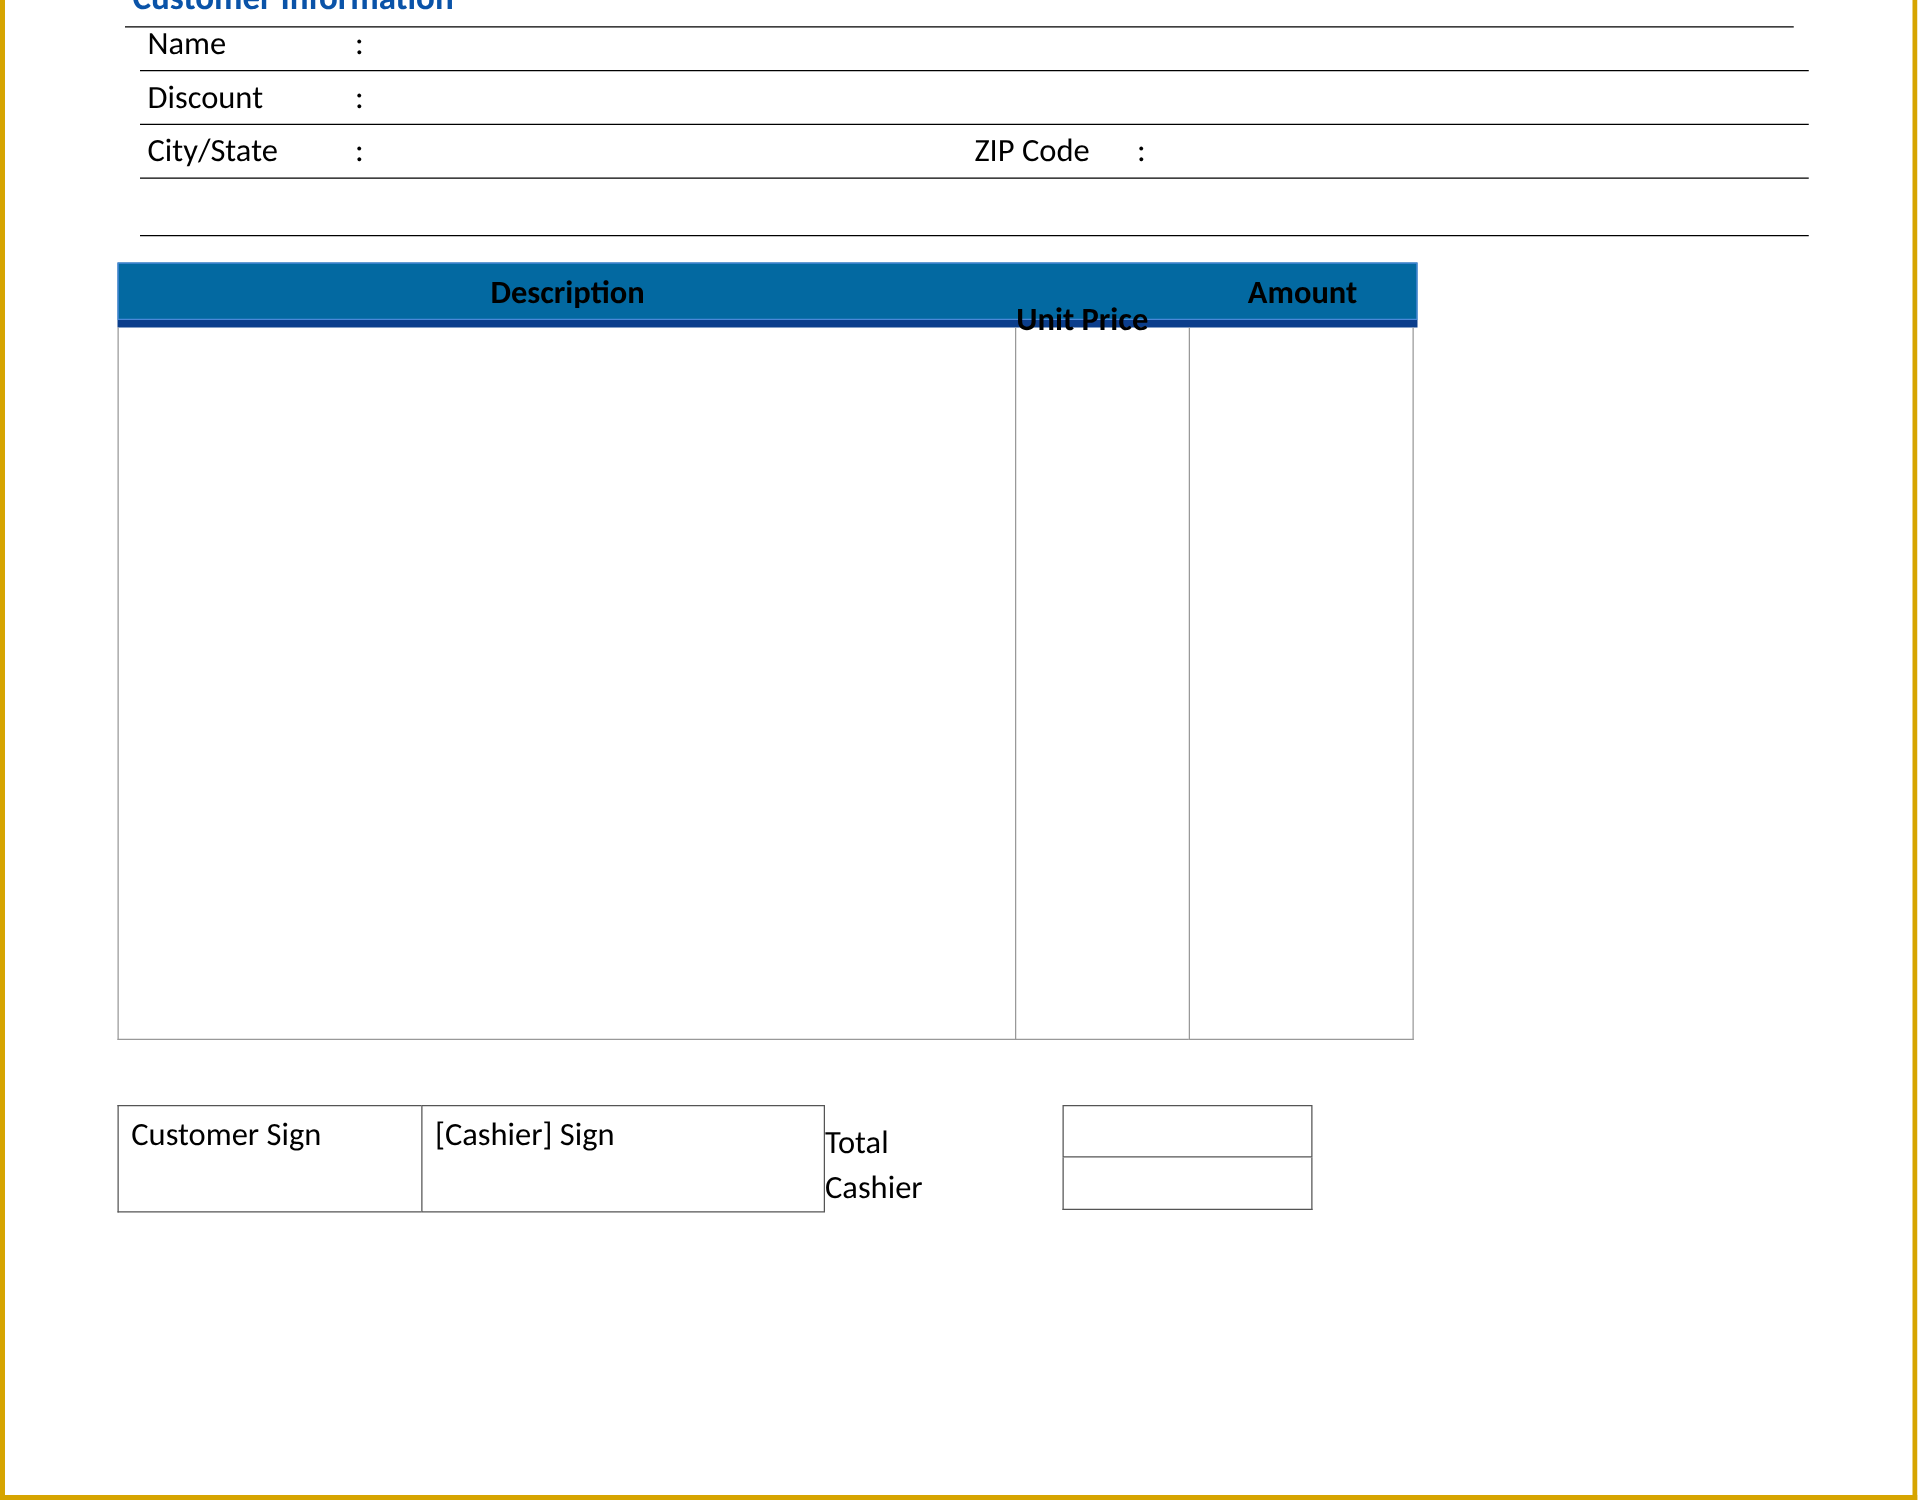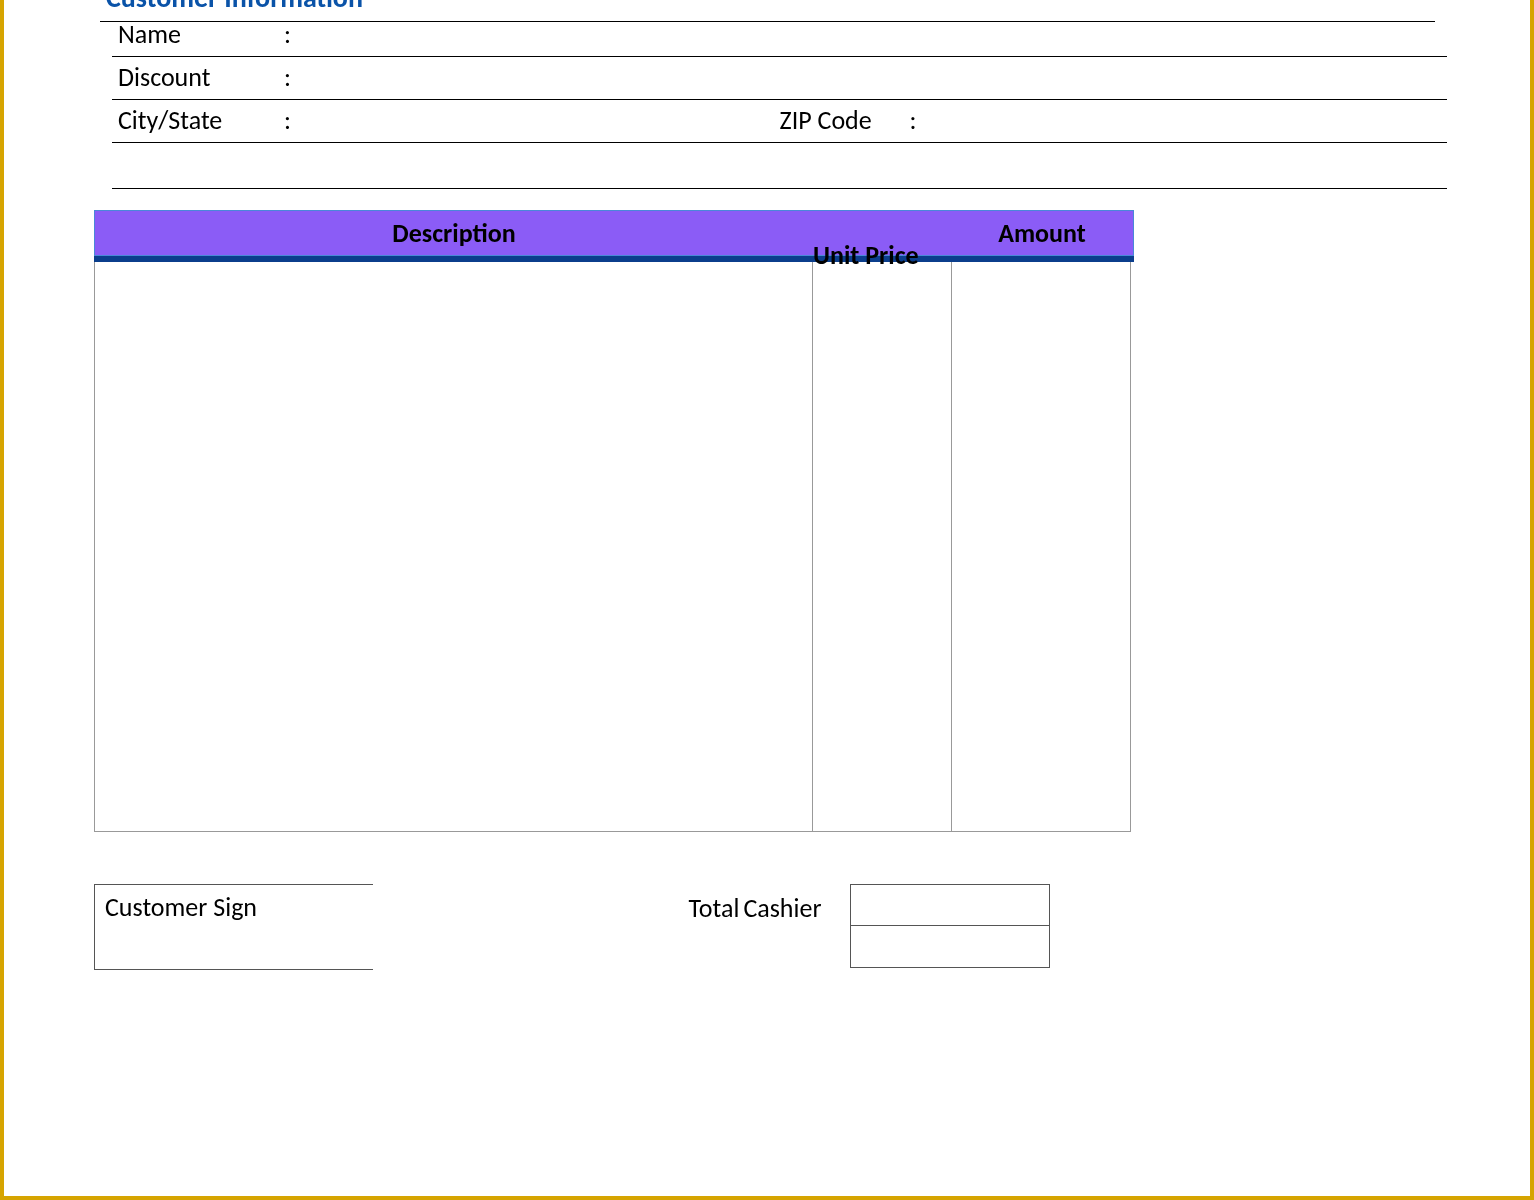--- a/index.html
+++ b/index.html
@@ -56,21 +56,21 @@
 
   .linetable {
     position: absolute;
     left: 94px;
     top: 210px;
     width: 1040px;
     border-collapse: collapse;
   }
   .thead {
     display: flex;
-    background: #8b5cf6;
+    background: #0369a1;
     border: 1px solid #4a88d8;
     height: 46px;
     align-items: center;
     font-size: 26px;
     font-weight: 700;
     color: #000;
   }
   .col-desc { flex: 0 0 718px; text-align: center; }
   .col-up   { flex: 0 0 139px; text-align: left; margin-top: 44px; }
   .col-amt  { flex: 0 0 180px; text-align: center; }
@@ -112,21 +112,21 @@
   .sign-col.second { border-right: 1px solid #555; width: 372px; }
   .totals {
     margin-left: auto;
     width: 390px;
     display: flex;
   }
   .totals-labels {
     width: 190px;
     font-size: 26px;
     display: flex;
-    flex-direction: row;
+    flex-direction: column;
     justify-content: center;
     gap: 4px;
     padding-top: 8px;
   }
   .totals-boxes {
     width: 200px;
     display: flex;
     flex-direction: column;
   }
   .totals-boxes .box {
@@ -179,20 +179,23 @@
     <div class="cell desc"></div>
     <div class="cell up"></div>
     <div class="cell amt last"></div>
   </div>
 </div>
 
 <div class="bottom-wrap">
   <div class="sign-col">
     <span>Customer Sign</span>
   </div>
+  <div class="sign-col second">
+    <span>[Cashier] Sign</span>
+  </div>
   <div class="totals">
     <div class="totals-labels">
       <div>Total</div>
       <div>Cashier</div>
     </div>
     <div class="totals-boxes">
       <div class="box"></div>
       <div class="box"></div>
     </div>
   </div>

